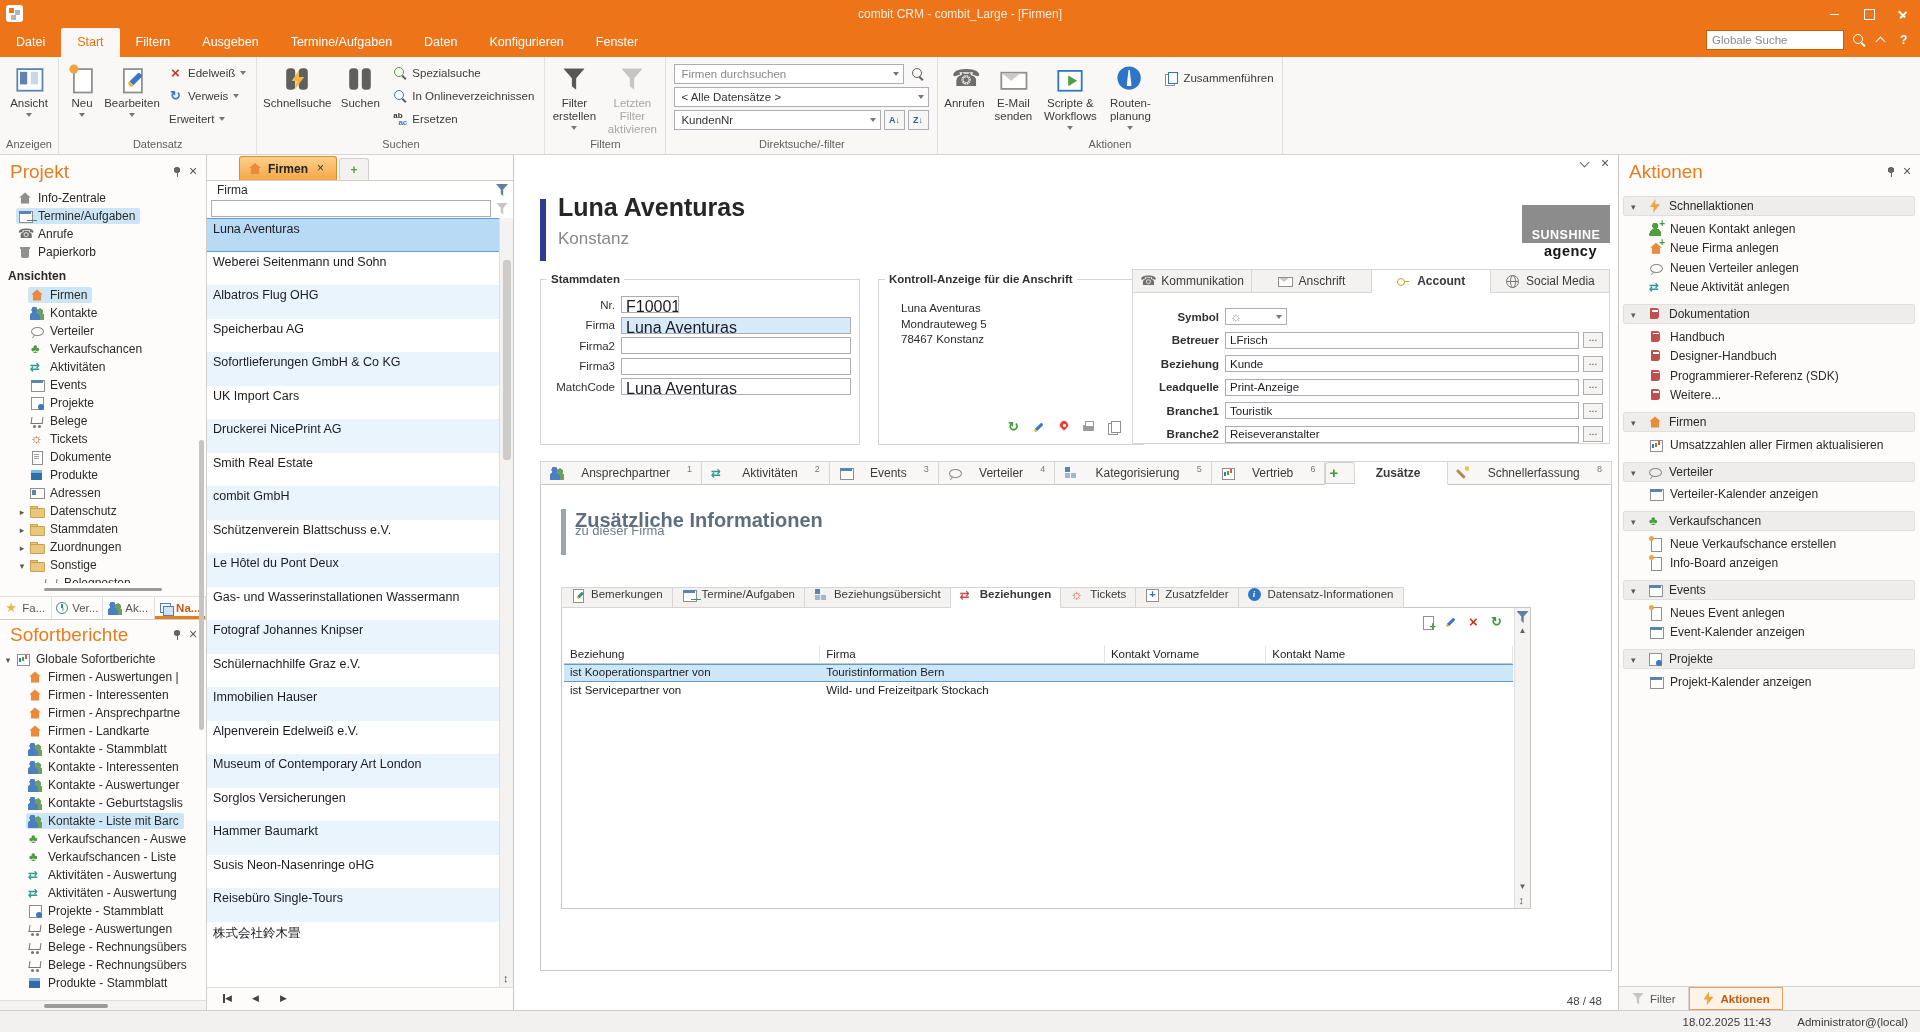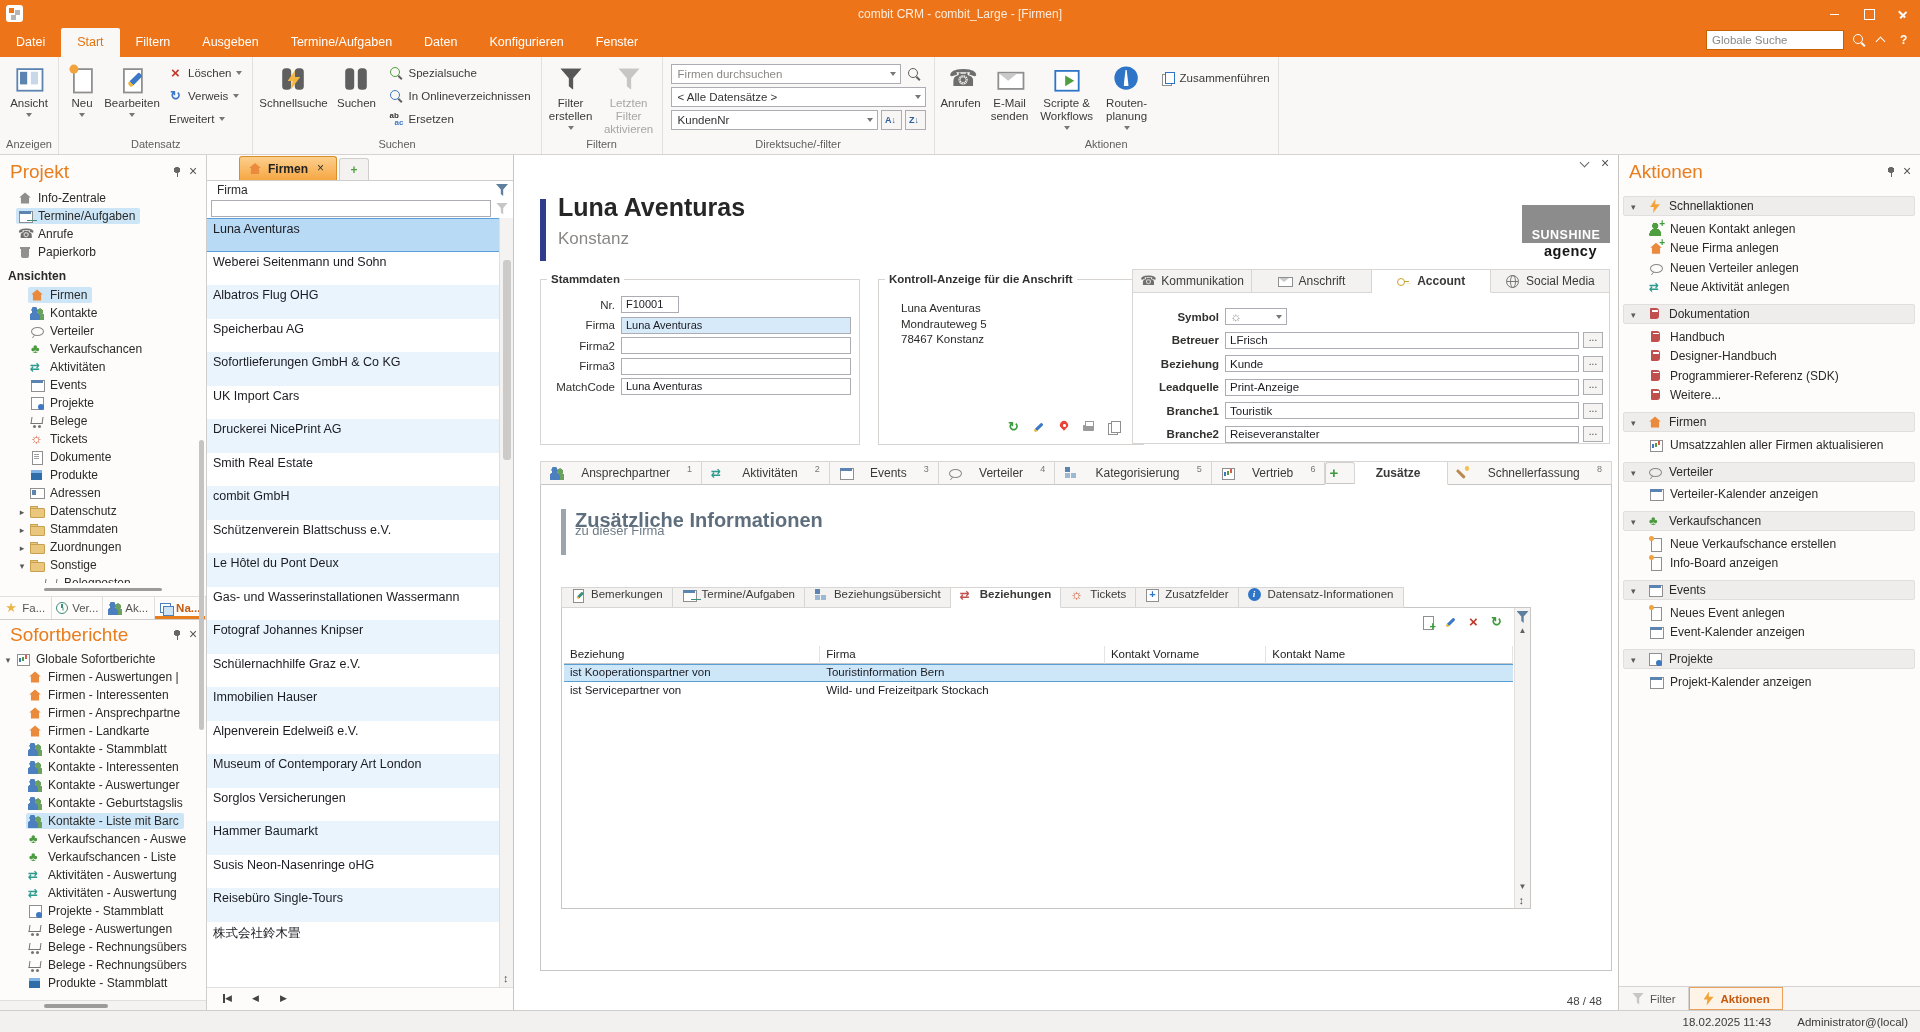--- a/index.html
+++ b/index.html
@@ -222,21 +222,21 @@
   .d-city{position:absolute;left:44px;top:74px;font-size:17px;color:#8A8886}
   .logo{position:absolute;right:8px;top:50px;width:88px;height:56px}
   .logo-top{height:38px;background:#8C8C8C;color:#fff;font-weight:700;font-size:12.5px;letter-spacing:.5px;display:flex;align-items:flex-end;justify-content:center;padding-bottom:1px}
   .logo-bot{height:18px;background:#fff;color:#161616;font-weight:700;font-size:14.5px;line-height:17px;padding-left:22px;letter-spacing:.5px}
   .fs{position:absolute;border:1px solid #D6D3D0;padding-top:8px}
   .fs legend{font-size:11.5px;font-weight:700;color:#323130;padding:0 4px;margin-left:6px}
   .fs-stamm{left:26px;top:118px;width:320px;height:172px}
   .fs-kontroll{left:364px;top:118px;width:266px;height:172px}
   .frow{display:flex;align-items:center;height:18px;margin:2.5px 8px 2.5px 0}
   .frow .flabel{width:80px;text-align:right;padding-right:6px;font-size:11.5px;color:#323130;flex:none}
-  .frow .finput{flex:1;height:17px;border:1px solid #ABADB3;background:#fff;font-size:11px;padding:1px 4px;color:#1B1B22;white-space:nowrap;overflow:hidden}
+  .frow .finput{flex:1;height:17px;border:1px solid #ABADB3;background:#fff;font-size:16px;padding:1px 4px;color:#1B1B22;white-space:nowrap;overflow:hidden}
   .frow.short .finput{flex:0 0 58px}
   .frow.hl .finput{background:#D7EAF9}
   .addr{padding:8px 0 0 22px;font-size:11.5px;line-height:15.5px;color:#2B2A29}
   .k-icons{position:absolute;right:22px;bottom:10px;display:flex;gap:11px}
   .acct{position:absolute;left:618px;top:114px;right:8px;height:176px}
   .acct-tabs{display:flex;height:24px;position:relative;z-index:2;margin-bottom:-1px}
   .atab{flex:1;display:flex;align-items:center;justify-content:center;gap:7px;background:#F3F2F1;border:1px solid #D8D6D4;border-left:none;font-size:12px;color:#3B3A39}
   .atab:first-child{border-left:1px solid #D8D6D4}
   .atab.active{background:#fff;border-bottom-color:#fff;font-weight:700}
   .acct-body{border:1px solid #D8D6D4;height:152px;padding-top:9px;background:#fff}
@@ -352,21 +352,21 @@
           <i class="dd"></i>
         </div>
         <div class="bigbtn" style="width:58px">
           <i class="ic ic-page-edit bic"></i>
           <span class="blabel">Bearbeiten</span>
           <i class="dd"></i>
         </div>
         <div class="smallstack">
           <div class="smallbtn">
             <i class="ic ic-xred"></i>
-            <span>Löschen</span>
+            <span>Edelweiß</span>
               <i class="dd"></i>
           </div>
           <div class="smallbtn">
             <i class="ic ic-refresh-blue"></i>
             <span>Verweis</span>
               <i class="dd"></i>
           </div>
           <div class="smallbtn">
             <span>Erweitert</span>
               <i class="dd"></i>

